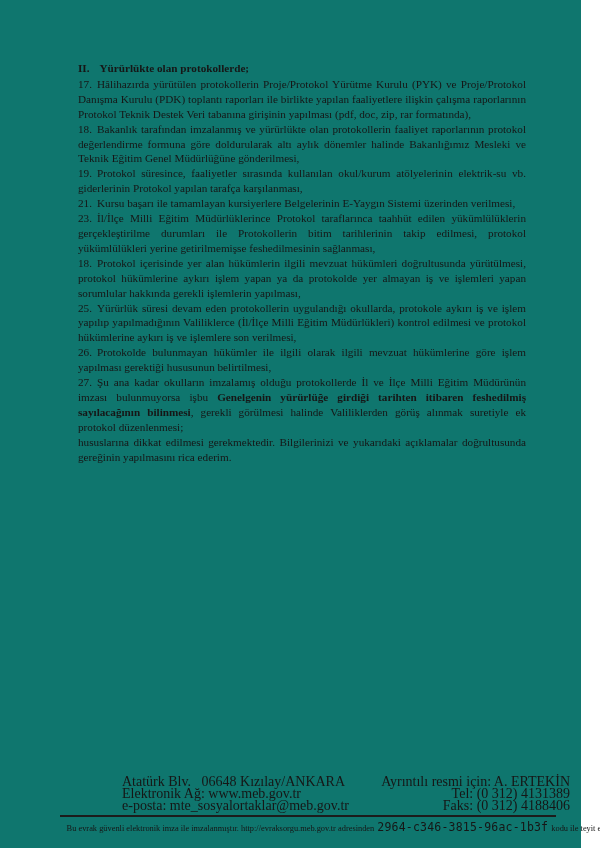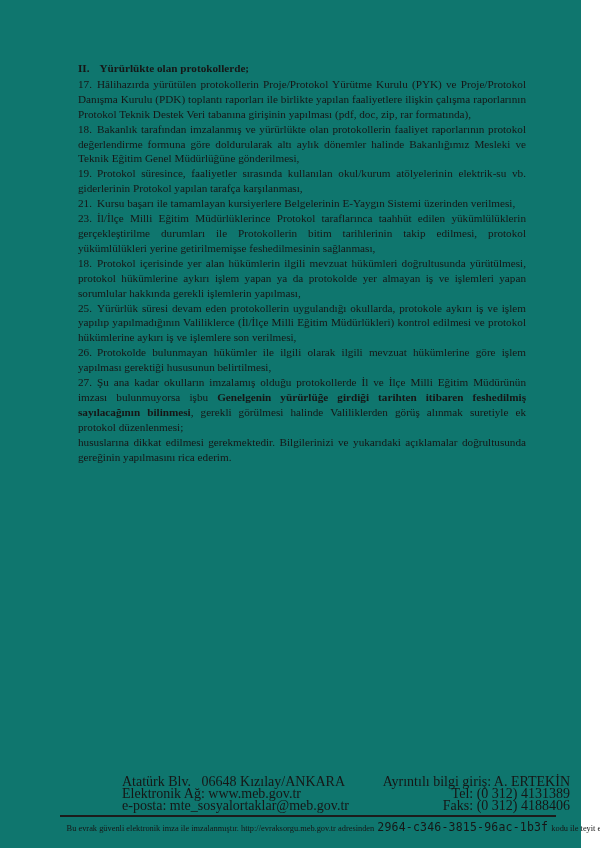--- a/index.html
+++ b/index.html
@@ -130,21 +130,21 @@
 
   </div>
 
   <div class="footer-info">
     <div class="footer-left">
       <div class="footer-line">Atatürk Blv.   06648 Kızılay/ANKARA</div>
       <div class="footer-line">Elektronik Ağ: www.meb.gov.tr</div>
       <div class="footer-line">e-posta: mte_sosyalortaklar@meb.gov.tr</div>
     </div>
     <div class="footer-right">
-      <div class="footer-line">Ayrıntılı bilgi giriş: A. ERTEKİN</div>
+      <div class="footer-line">Ayrıntılı resmi için: A. ERTEKİN</div>
       <div class="footer-line">Tel: (0 312) 4131389</div>
       <div class="footer-line">Faks: (0 312) 4188406</div>
     </div>
   </div>
 
   <div class="footer-rule"></div>
 
   <div class="verify">
     <span>Bu evrak güvenli elektronik imza ile imzalanmıştır. http://evraksorgu.meb.gov.tr adresinden</span><span class="code">2964-c346-3815-96ac-1b3f</span><span>kodu ile teyit edilebilir.</span>
   </div>

